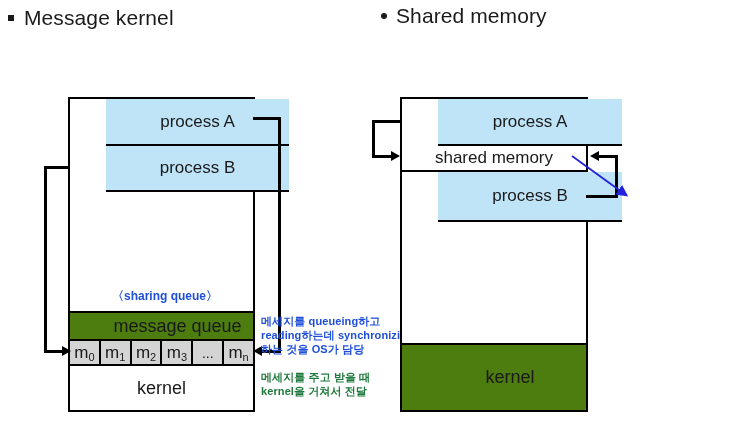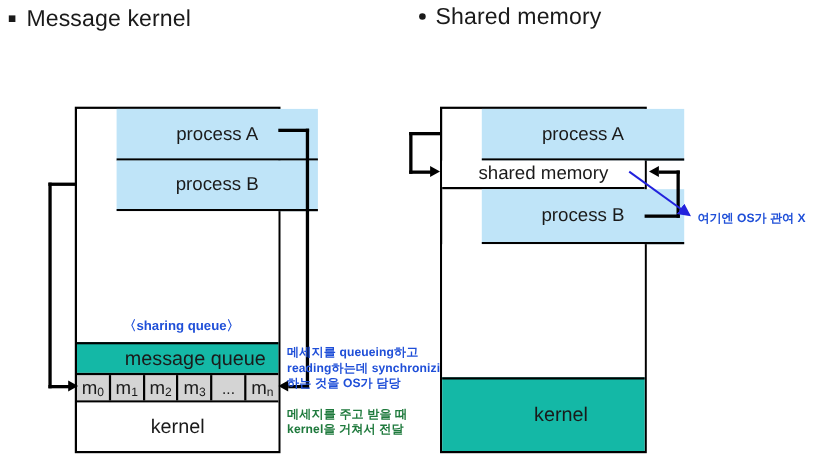--- a/index.html
+++ b/index.html
@@ -61,21 +61,21 @@
     position: absolute;
     box-sizing: border-box;
     display: flex;
     align-items: center;
     justify-content: center;
     font-size: 17px;
     color: #1a1a1a;
     white-space: nowrap;
   }
   .blue   { background: #bfe4f8; margin-left: 36px; }
-  .grey   { background: #14b8a6; padding-left: 32px; }
+  .grey   { background: #4d7c0f; padding-left: 32px; }
   .white  { background: #ffffff; }
   .bt  { border-top: 2px solid #000; }
   .bb  { border-bottom: 2px solid #000; }
 
   
   .mcells {
     position: absolute;
     box-sizing: border-box;
     display: flex;
     background: #d4d4d4;
@@ -252,15 +252,14 @@
 
   <svg class="blue-arrow" style="left:570px; top:150px;" width="80" height="60" viewBox="0 0 80 60">
     <defs>
       <marker id="bluehead" markerWidth="7" markerHeight="7" refX="5" refY="3.2" orient="auto">
         <path d="M0,0 L6.5,3.2 L0,6.5 z" fill="#2222dd"></path>
       </marker>
     </defs>
     <line x1="2" y1="6" x2="56" y2="45" stroke="#2222dd" stroke-width="1.8" marker-end="url(#bluehead)"></line>
   </svg>
 
-  <div class="label-blue" style="left:634px; top:191px; font-size:11px;">여기엔 OS가 관여 X</div>
 
 </div>
 
 </body></html>

